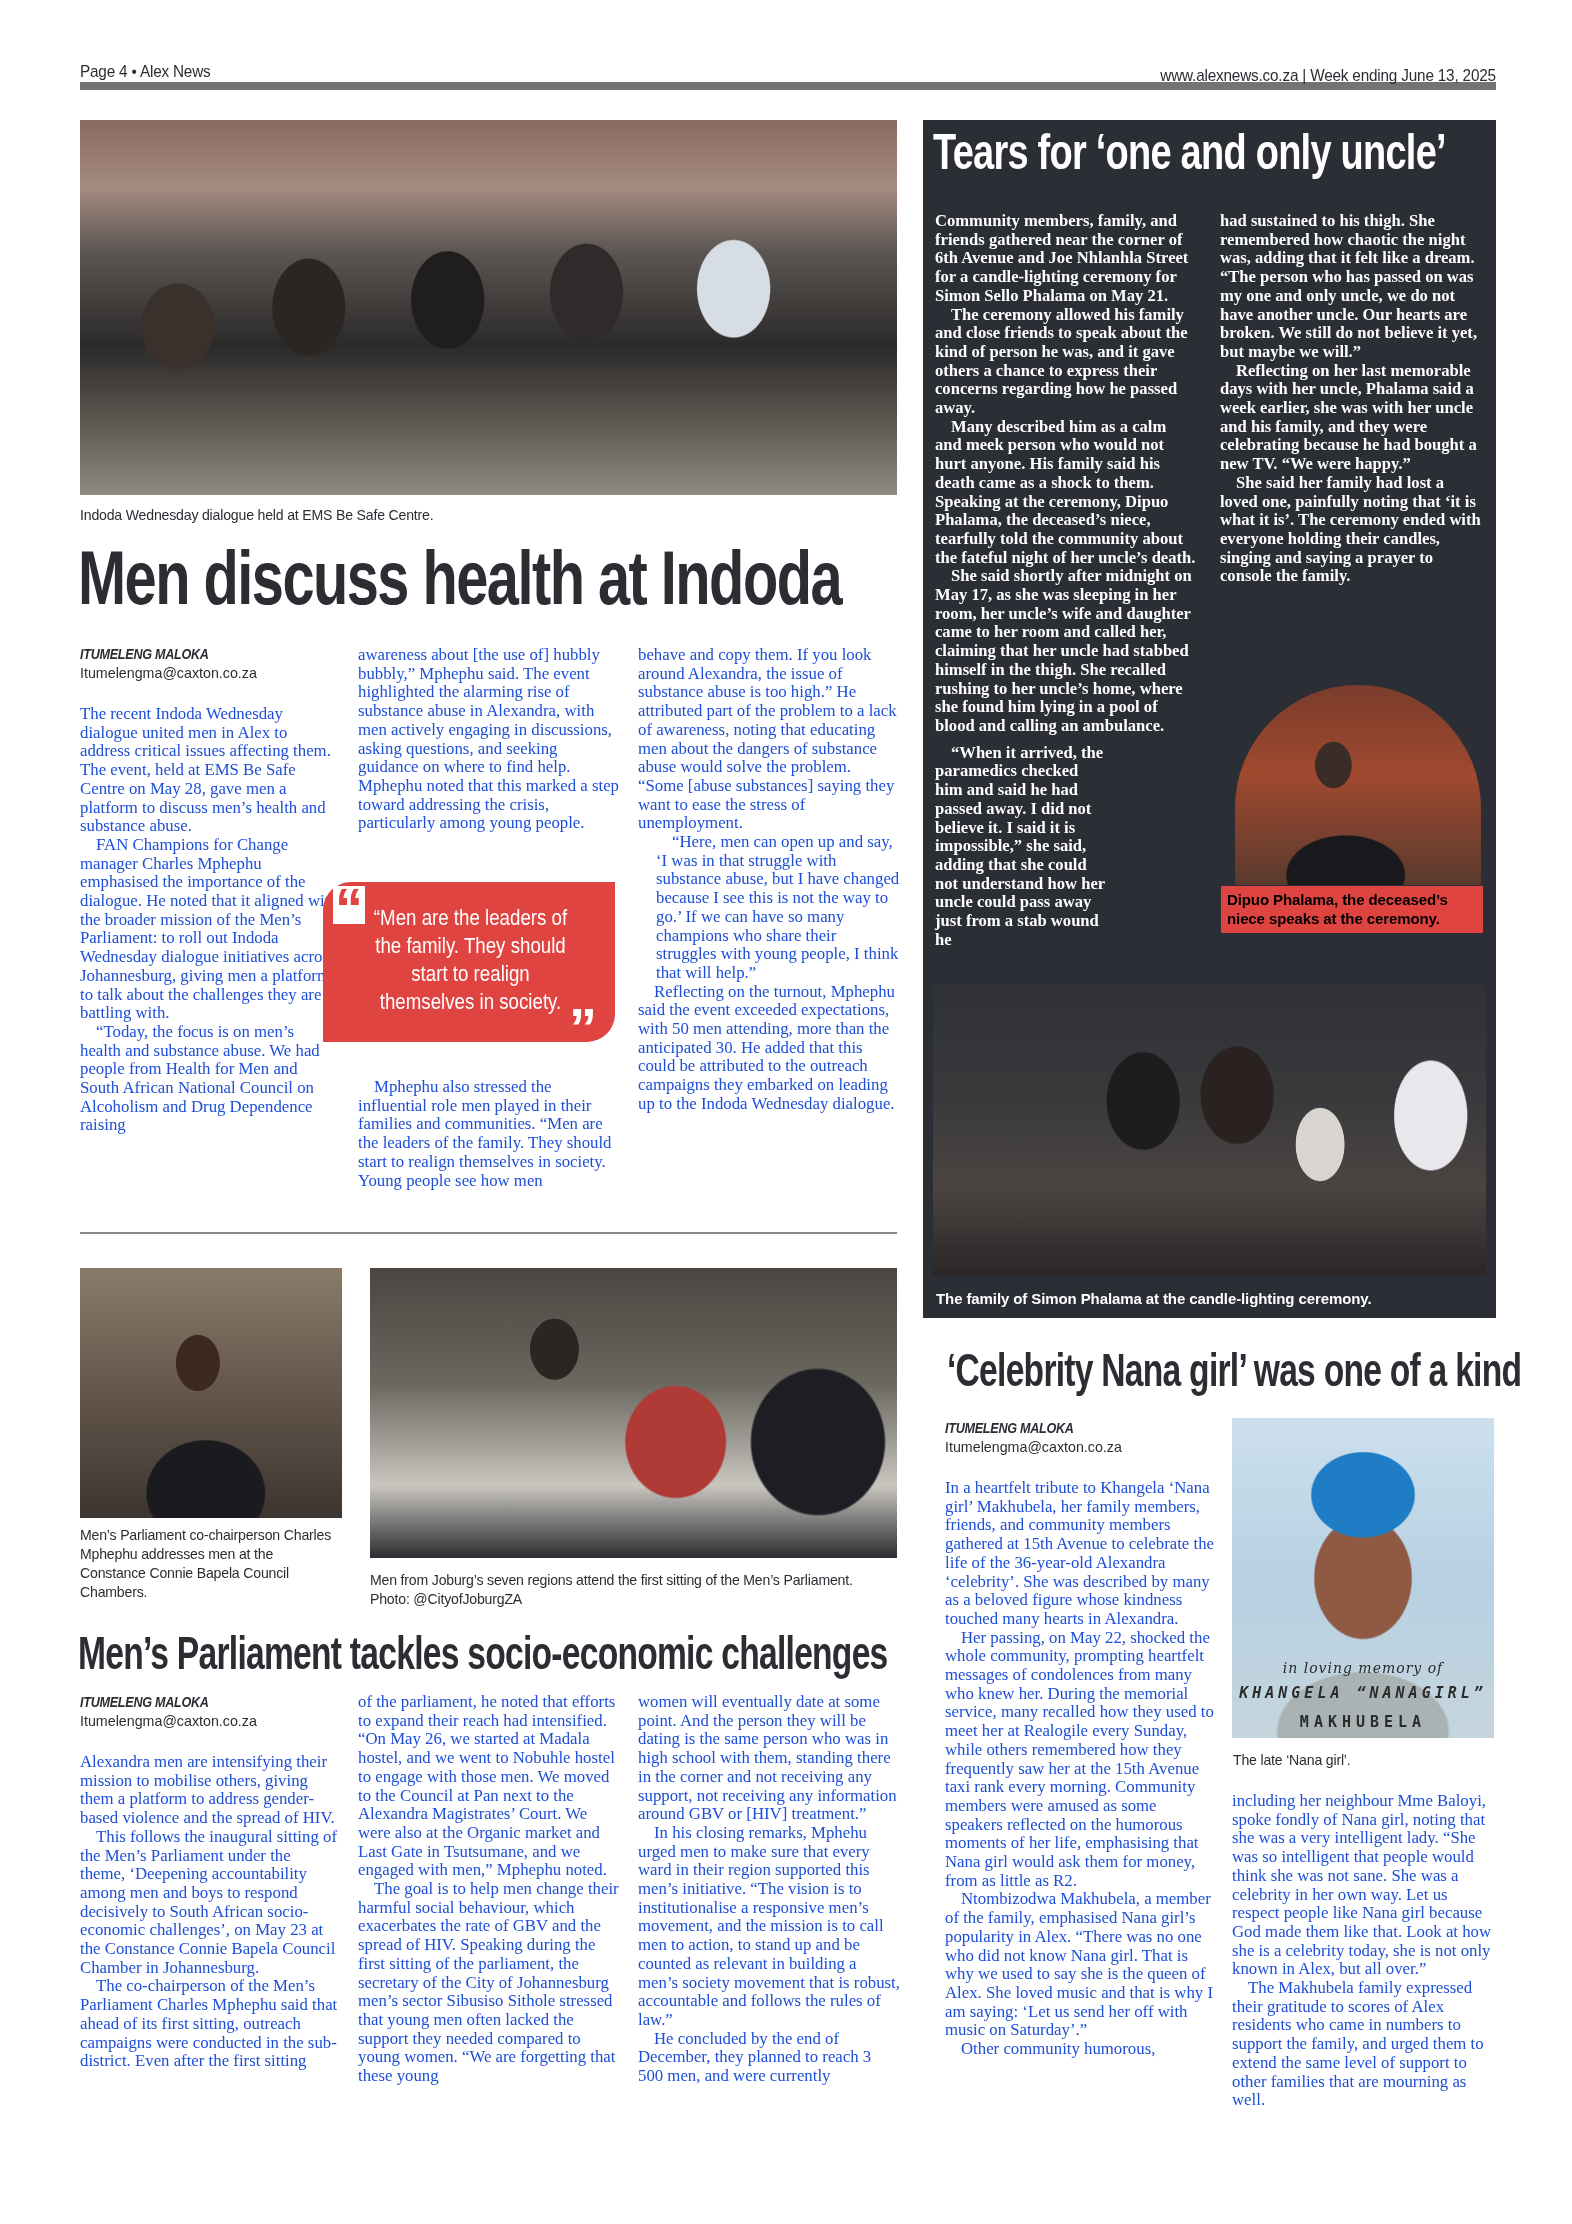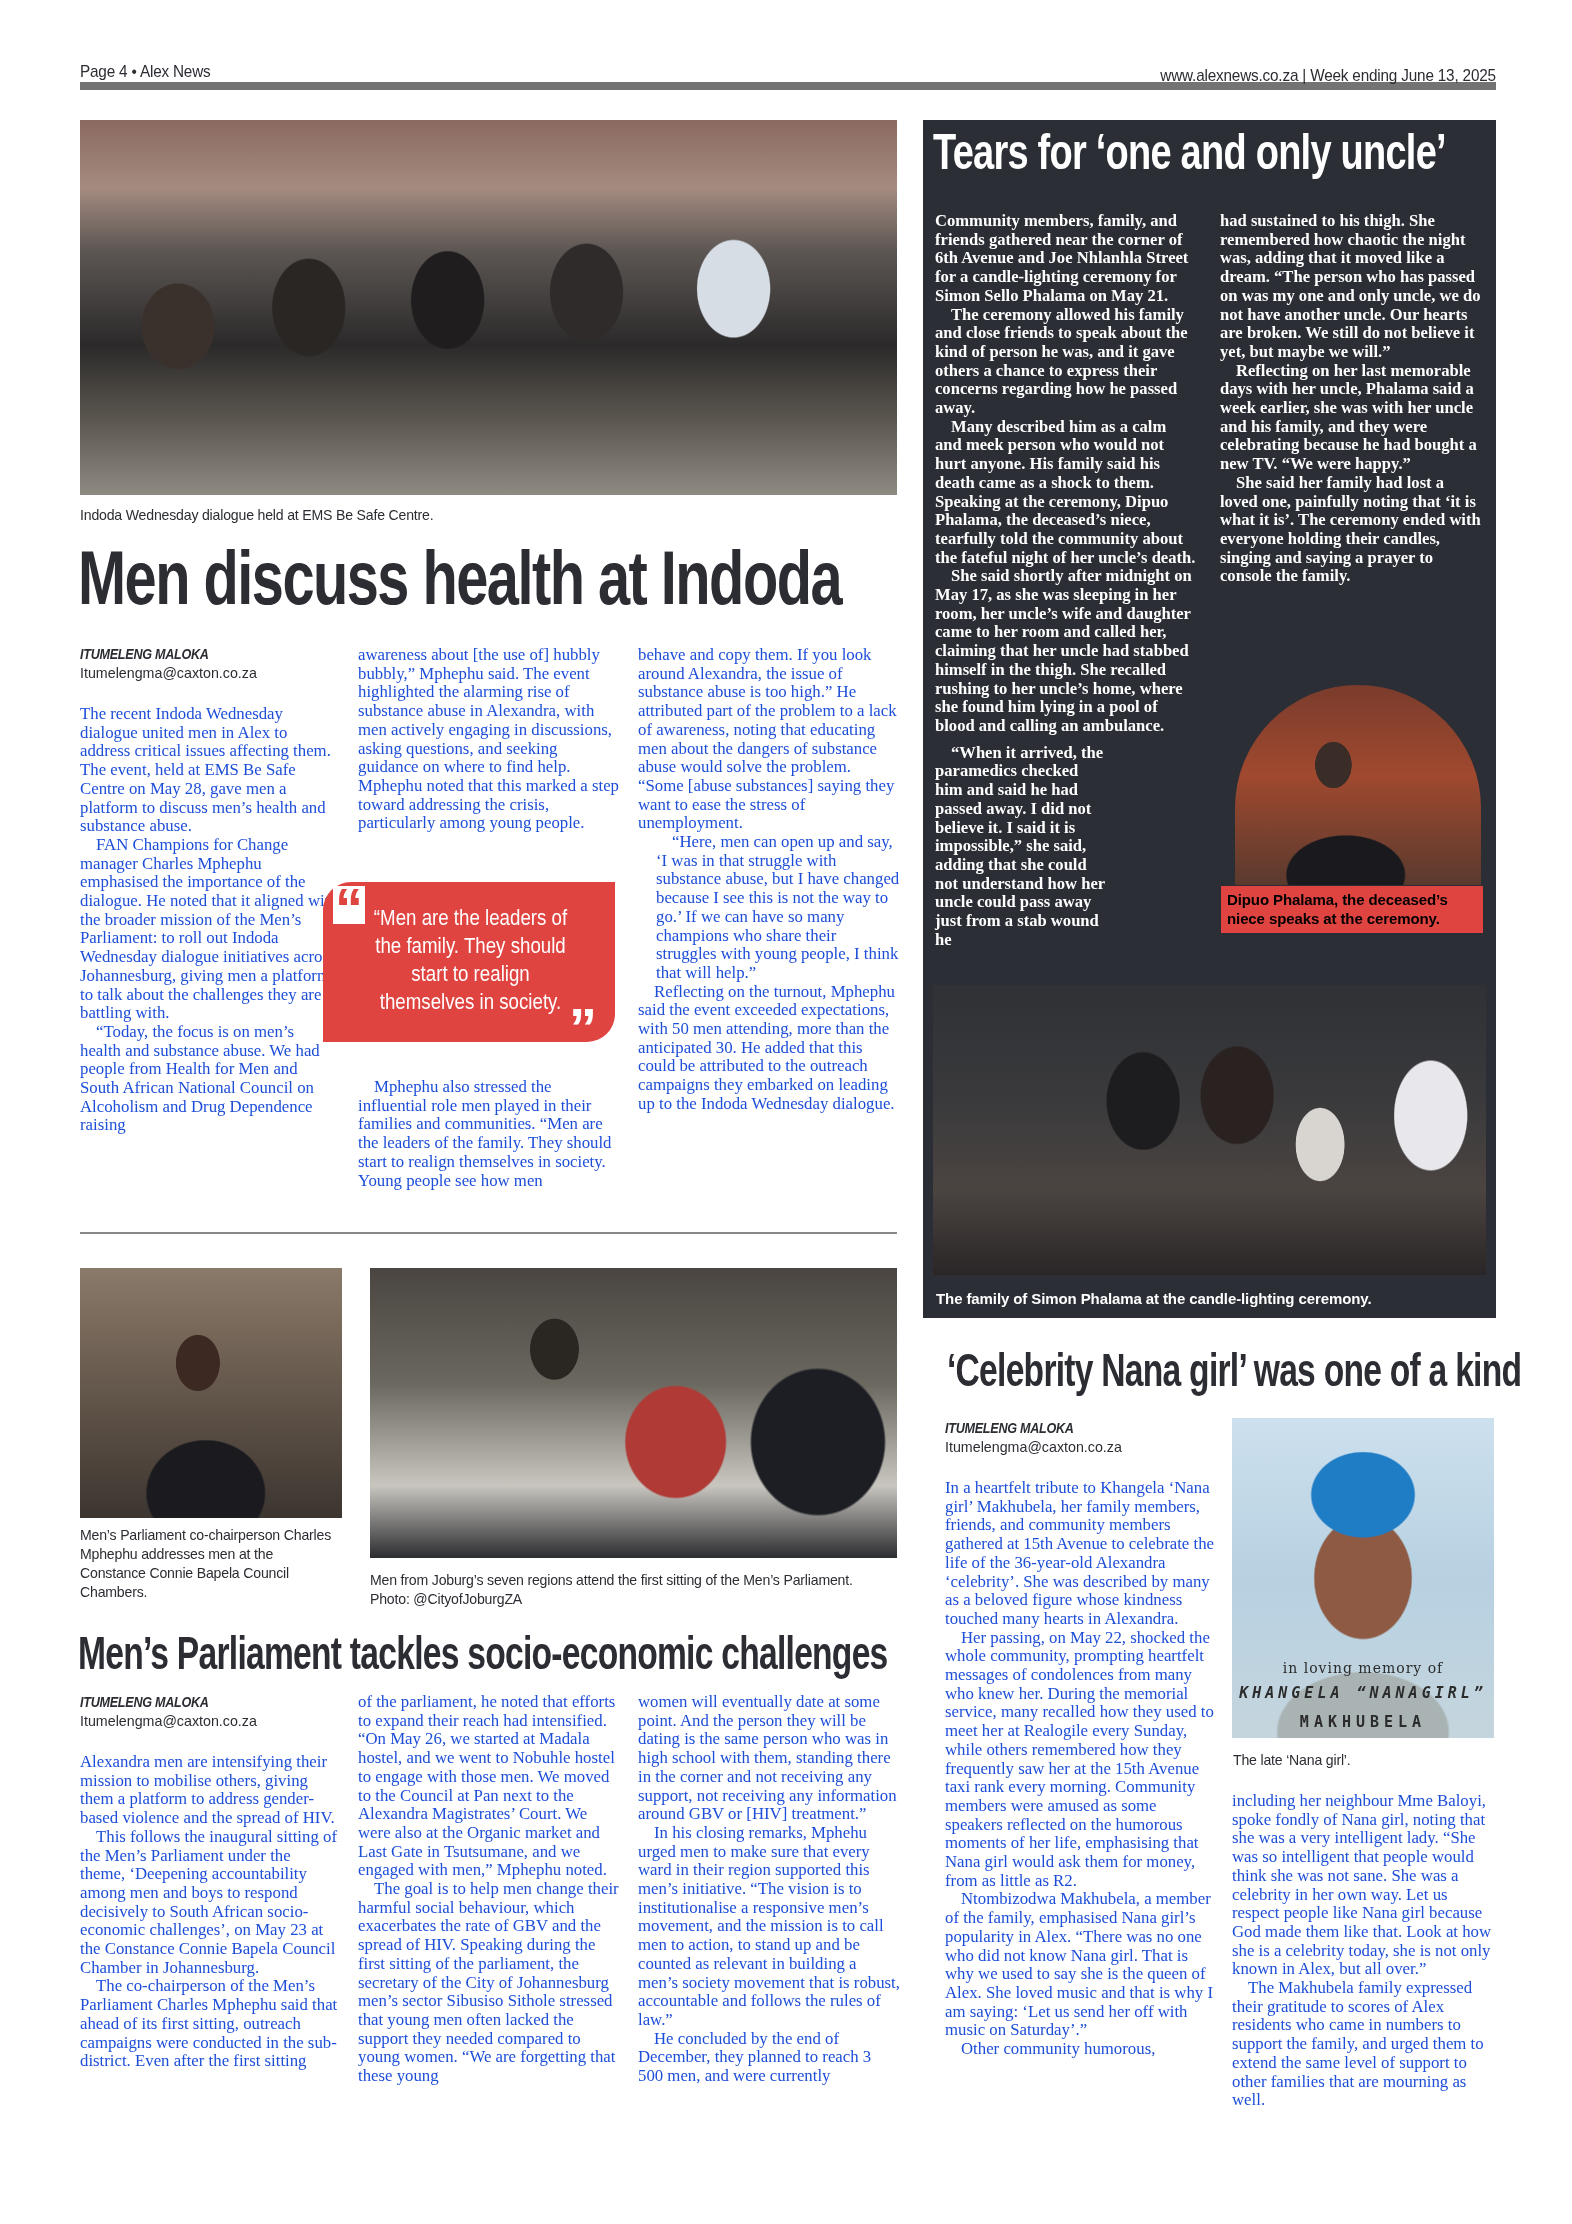--- a/index.html
+++ b/index.html
@@ -82,21 +82,21 @@
 
   
   .nana-photo { left: 1232px; top: 1418px; width: 262px; height: 320px;
     background:
       radial-gradient(ellipse 85px 70px at 50% 24%, #1f7dc6 60%, transparent 62%),
       radial-gradient(ellipse 80px 100px at 50% 50%, #8e5a44 60%, transparent 62%),
       radial-gradient(ellipse 130px 90px at 50% 98%, #a9b3b4 65%, transparent 67%),
       linear-gradient(180deg, #cde0ee 0%, #b7d1e2 50%, #c5d5dd 100%);
   }
   .nana-memory { position: absolute; left: 0; width: 100%; text-align: center; color: #2b2b2b; }
-  .nm1 { top: 242px; font-family: "DejaVu Serif", serif; font-size: 14px; letter-spacing: 1px; }
+  .nm1 { top: 242px; font-family: "DejaVu Serif", serif; font-style: italic; font-size: 14px; letter-spacing: 1px; }
   .nm2 { top: 266px; font-family: "DejaVu Sans Mono", monospace; font-size: 15px; letter-spacing: 4px; font-weight: bold; font-style: italic; }
   .nm3 { top: 295px; font-family: "DejaVu Sans Mono", monospace; font-size: 15px; letter-spacing: 5px; font-weight: bold; }
 </style>
 </head>
 <body>
 
 <div class="abs hdr">
   <span class="hdr-left">Page 4 • Alex News</span>
   <span class="hdr-right">www.alexnews.co.za | Week ending June 13, 2025</span>
 </div>
@@ -165,21 +165,21 @@
 <div class="abs dark-box">
   <h2 class="dark-title">Tears for ‘one and only uncle’</h2>
   <div class="dark-col" style="left:12px; top:92px; width:262px;">
     <p>Community members, family, and friends gathered near the corner of 6th Avenue and Joe Nhlanhla Street for a candle-lighting ceremony for Simon Sello Phalama on May 21.</p>
     <p>The ceremony allowed his family and close friends to speak about the kind of person he was, and it gave others a chance to express their concerns regarding how he passed away.</p>
     <p>Many described him as a calm and meek person who would not hurt anyone. His family said his death came as a shock to them. Speaking at the ceremony, Dipuo Phalama, the deceased’s niece, tearfully told the community about the fateful night of her uncle’s death.</p>
     <p>She said shortly after midnight on May 17, as she was sleeping in her room, her uncle’s wife and daughter came to her room and called her, claiming that her uncle had stabbed himself in the thigh. She recalled rushing to her uncle’s home, where she found him lying in a pool of blood and calling an ambulance.</p>
     <p style="width:175px;margin-top:8px;">“When it arrived, the paramedics checked him and said he had passed away. I did not believe it. I said it is impossible,” she said, adding that she could not understand how her uncle could pass away just from a stab wound he</p>
   </div>
   <div class="dark-col" style="left:297px; top:92px; width:266px;">
-    <p>had sustained to his thigh. She remembered how chaotic the night was, adding that it moved like a dream. “The person who has passed on was my one and only uncle, we do not have another uncle. Our hearts are broken. We still do not believe it yet, but maybe we will.”</p>
+    <p>had sustained to his thigh. She remembered how chaotic the night was, adding that it felt like a dream. “The person who has passed on was my one and only uncle, we do not have another uncle. Our hearts are broken. We still do not believe it yet, but maybe we will.”</p>
     <p>Reflecting on her last memorable days with her uncle, Phalama said a week earlier, she was with her uncle and his family, and they were celebrating because he had bought a new TV. “We were happy.”</p>
     <p>She said her family had lost a loved one, painfully noting that ‘it is what it is’. The ceremony ended with everyone holding their candles, singing and saying a prayer to console the family.</p>
   </div>
 </div>
 <div class="abs inset-photo"></div>
 <div class="abs inset-cap">Dipuo Phalama, the deceased’s niece speaks at the ceremony.</div>
 <div class="abs photo family-photo"></div>
 <div class="abs family-cap">The family of Simon Phalama at the candle-lighting ceremony.</div>
 
 <h2 class="abs headline-sub" style="left:947px; top:1345px;">‘Celebrity Nana girl’ was one of a kind</h2>

